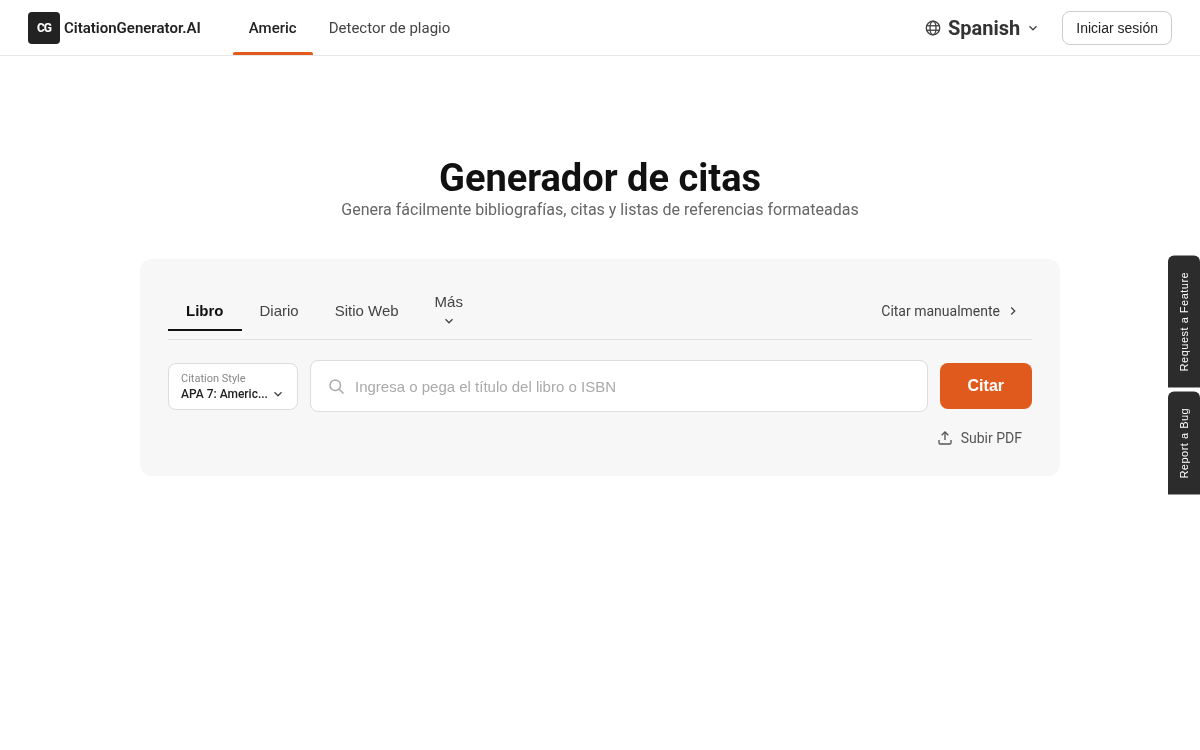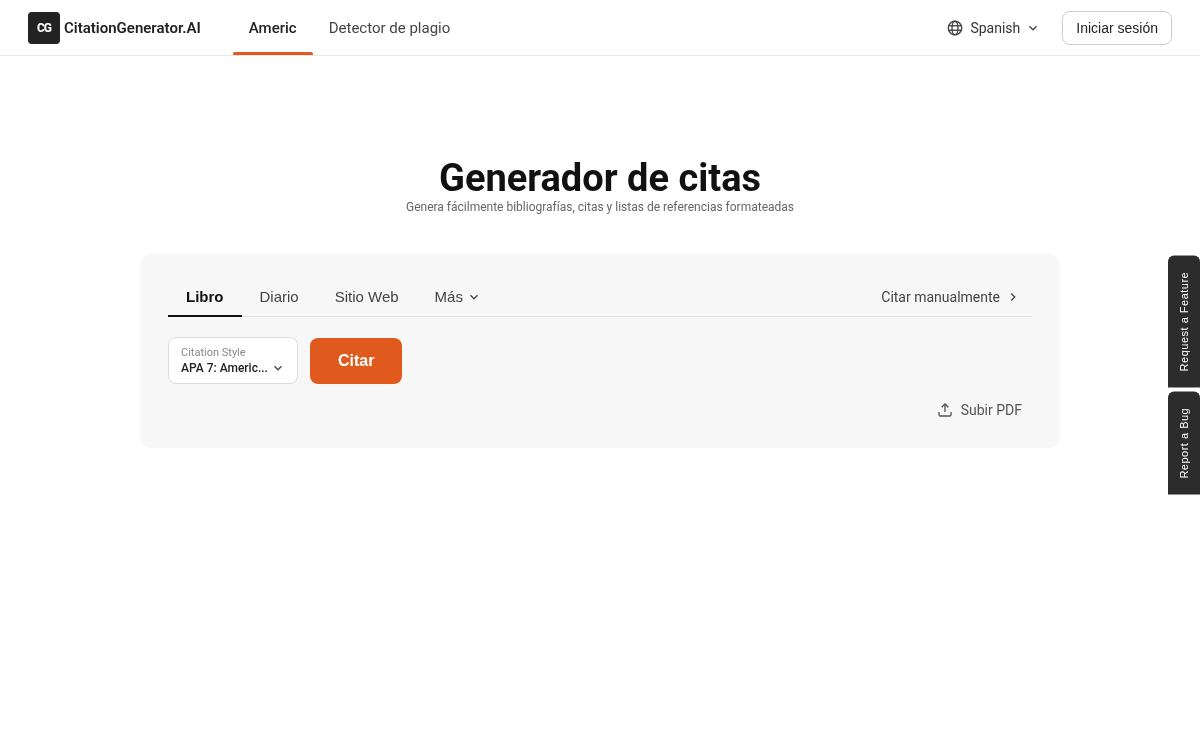--- a/index.html
+++ b/index.html
@@ -80,24 +80,25 @@
       margin-left: auto;
       display: flex;
       align-items: center;
       gap: 12px;
     }
     .lang-selector {
       display: flex;
       align-items: center;
       gap: 6px;
       cursor: pointer;
-      font-size: 14px;
+      font-size: 20px;
       color: #333;
       padding: 6px 10px;
       border-radius: 6px;
+      font-weight: bold;
     }
     .globe-icon {
       width: 18px;
       height: 18px;
     }
     .login-btn {
       padding: 8px 13px;
       border: 1.5px solid #ccc;
       border-radius: 8px;
       background: #fff;
@@ -115,21 +116,21 @@
       padding-top: 100px;
     }
     .hero-title {
       font-size: 38px;
       font-weight: 700;
       color: #111;
       margin-bottom: 0;
       text-align: right;
     }
     .hero-subtitle {
-      font-size: 12px;
+      font-size: 16px;
       color: #666;
       text-align: center;
       margin-bottom: 40px;
     }
 
     
     .card {
       width: 920px;
       background: #f7f7f7;
       border-radius: 12px;
@@ -156,20 +157,21 @@
     }
     .card-tab.active {
       color: #111;
       font-weight: 600;
       border-bottom: 2px solid #111;
     }
     .card-tab-more {
       display: flex;
       align-items: center;
       gap: 4px;
+      flex-direction: column;
     }
     .cite-manually {
       margin-left: auto;
       display: flex;
       align-items: center;
       gap: 6px;
       font-size: 14px;
       color: #444;
       cursor: pointer;
       padding: 8px 12px;
@@ -349,20 +351,27 @@
       <div class="citation-style-selector">
         <span class="citation-style-label">Citation Style</span>
         <div class="citation-style-value">
           <span>APA 7: Americ...</span>
           <svg width="14" height="14" viewBox="0 0 24 24" fill="none" stroke="#444" stroke-width="2.2">
             <polyline points="6 9 12 15 18 9"></polyline>
           </svg>
         </div>
       </div>
 
+      <div class="search-bar">
+        <svg width="18" height="18" viewBox="0 0 24 24" fill="none" stroke="#aaa" stroke-width="2">
+          <circle cx="11" cy="11" r="7"></circle>
+          <line x1="16.5" y1="16.5" x2="22" y2="22"></line>
+        </svg>
+        <input class="search-input" type="text" placeholder="Ingresa o pega el título del libro o ISBN" style="">
+      </div>
 
       <button class="citar-btn">Citar</button>
     </div>
 
     <div class="upload-row">
       <div class="upload-btn">
         <svg width="16" height="16" viewBox="0 0 24 24" fill="none" stroke="#555" stroke-width="2">
           <path d="M21 15v4a2 2 0 0 1-2 2H5a2 2 0 0 1-2-2v-4"></path>
           <polyline points="17 8 12 3 7 8"></polyline>
           <line x1="12" y1="3" x2="12" y2="15"></line>

